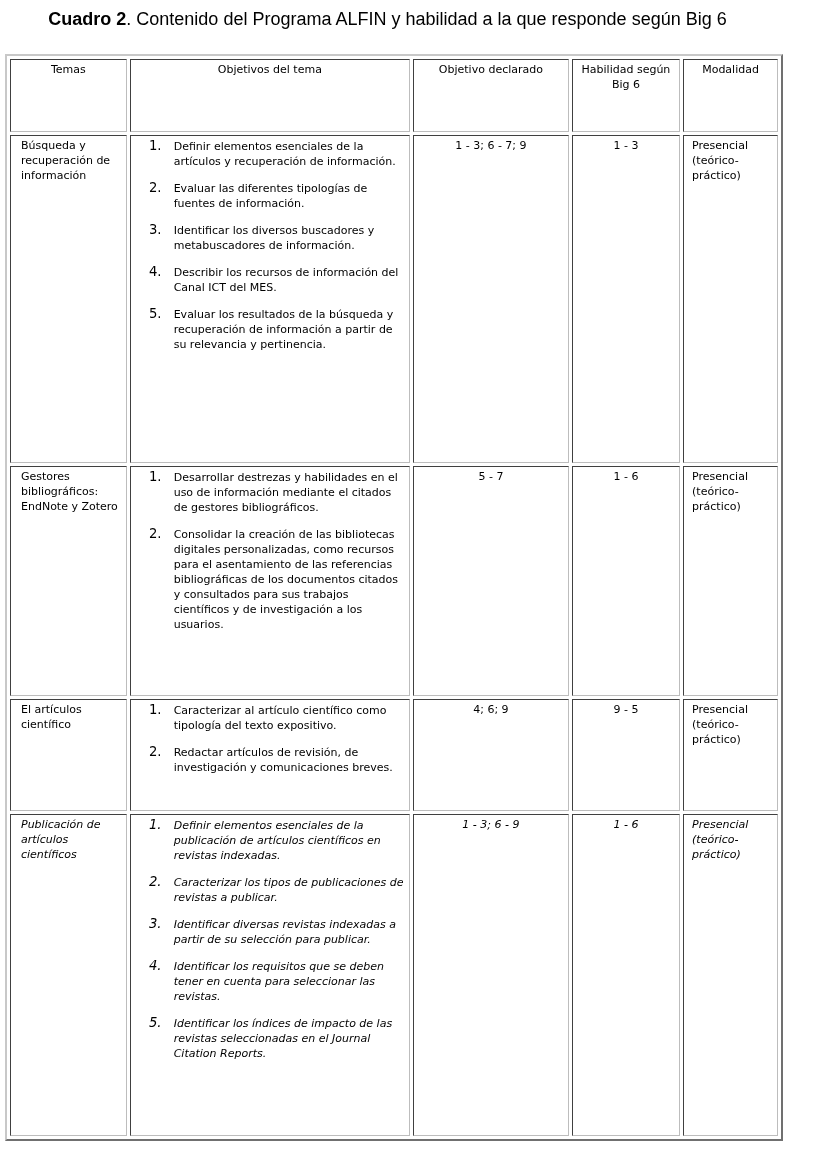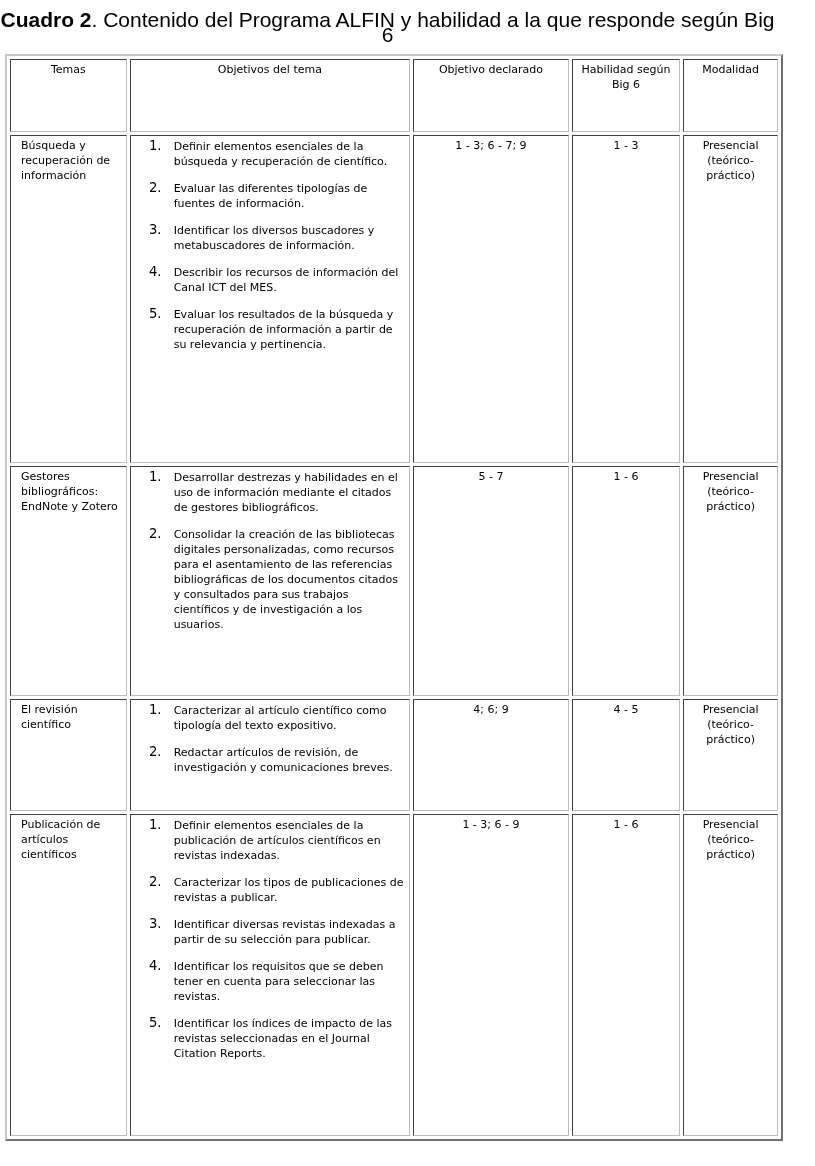--- a/index.html
+++ b/index.html
@@ -1,43 +1,43 @@
 <!DOCTYPE html>
 <html><head>
 <meta charset="utf-8">
 <style>
   html, body { margin: 0; padding: 0; background: #ffffff; }
   body { width: 815px; height: 1166px; overflow: hidden; position: relative;
          font-family: "DejaVu Sans", sans-serif; color: #000; }
   .caption { position: absolute; top: 12px; left: 0; width: 775px; text-align: center;
-             font-family: "Liberation Sans", sans-serif; font-size: 21px; line-height: 15px; }
+             font-family: "Liberation Sans", sans-serif; font-size: 18px; line-height: 15px; }
   .caption b { font-weight: bold; }
   .tbl { position: absolute; top: 54px; left: 5px; width: 778px;
          border-collapse: separate; border-spacing: 3px;
          border-top: 2px solid #c8c8c8; border-left: 2px solid #c8c8c8;
          border-right: 2px solid #707070; border-bottom: 2px solid #707070;
          font-size: 11px; line-height: 15px; }
   .tbl td, .tbl th { border-top: 1px solid #404040; border-left: 1px solid #404040;
          border-right: 1px solid #bdbdbd; border-bottom: 1px solid #bdbdbd;
          vertical-align: top; padding: 2px 3px 2px 10px; font-weight: normal; }
   .tbl th { text-align: center; padding: 2px 2px; height: 67px; }
   .col-tema { width: 112px; }
   .col-obj { width: 282px; }
   .col-decl { width: 155px; margin-left: 32px; }
   .col-hab { width: 105px; margin-top: 28px; }
   .col-mod { width: 90px; margin-left: 35px; }
   td.center { text-align: center; padding-left: 2px; padding-right: 2px; }
-  td.mod { text-align: center; padding: 2px 8px; }
+  td.mod { text-align: left; padding: 2px 8px; }
   ol { margin: 0; padding: 0 0 0 25px; }
   ol li { margin: 0 0 11px 0; padding-left: 8px; }
   ol li::marker { font-size: 13.2px; }
   .r1 { height: 328px; }
   .r2 { height: 230px; }
   .r3 { height: 112px; }
-  .r4 { height: 322px; }
+  .r4 { height: 322px; font-style: italic; }
 </style>
 </head>
 <body>
 
 <div class="caption">
   <b>Cuadro 2</b><span>. Contenido del Programa ALFIN y habilidad a la que responde según Big 6</span>
 </div>
 
 <table class="tbl">
   <thead>
@@ -47,21 +47,21 @@
       <th class="col-decl">Objetivo declarado</th>
       <th class="col-hab">Habilidad según Big 6</th>
       <th class="col-mod">Modalidad</th>
     </tr>
   </thead>
   <tbody>
     <tr class="r1">
       <td>Búsqueda y recuperación de información</td>
       <td>
         <ol>
-          <li>Definir elementos esenciales de la búsqueda y recuperación de científico.</li>
+          <li>Definir elementos esenciales de la artículos y recuperación de información.</li>
           <li>Evaluar las diferentes tipologías de fuentes de información.</li>
           <li>Identificar los diversos buscadores y metabuscadores de información.</li>
           <li>Describir los recursos de información del Canal ICT del MES.</li>
           <li>Evaluar los resultados de la búsqueda y recuperación de información a partir de su relevancia y pertinencia.</li>
         </ol>
       </td>
       <td class="center">1 - 3;  6 - 7; 9</td>
       <td class="center">1 - 3</td>
       <td class="mod">Presencial (teórico-práctico)</td>
     </tr>
@@ -71,29 +71,29 @@
         <ol>
           <li>Desarrollar destrezas y habilidades en el uso de información mediante el citados de gestores bibliográficos.</li>
           <li>Consolidar la creación de las bibliotecas digitales personalizadas, como recursos para el asentamiento de las referencias bibliográficas de los documentos citados y consultados para sus trabajos científicos y de investigación a los usuarios.</li>
         </ol>
       </td>
       <td class="center">5 - 7</td>
       <td class="center">1 - 6</td>
       <td class="mod">Presencial (teórico-práctico)</td>
     </tr>
     <tr class="r3">
-      <td>El revisión científico</td>
+      <td>El artículos científico</td>
       <td>
         <ol>
           <li>Caracterizar al artículo científico como tipología del texto expositivo.</li>
           <li>Redactar artículos de revisión, de investigación y comunicaciones breves.</li>
         </ol>
       </td>
       <td class="center">4; 6; 9</td>
-      <td class="center">4 - 5</td>
+      <td class="center">9 - 5</td>
       <td class="mod">Presencial (teórico-práctico)</td>
     </tr>
     <tr class="r4">
       <td>Publicación de artículos científicos</td>
       <td>
         <ol>
           <li>Definir elementos esenciales de la publicación de artículos científicos en revistas indexadas.</li>
           <li>Caracterizar los tipos de publicaciones de revistas a publicar.</li>
           <li>Identificar diversas revistas indexadas a partir de su selección para publicar.</li>
           <li>Identificar los requisitos que se deben tener en cuenta para seleccionar las revistas.</li>

